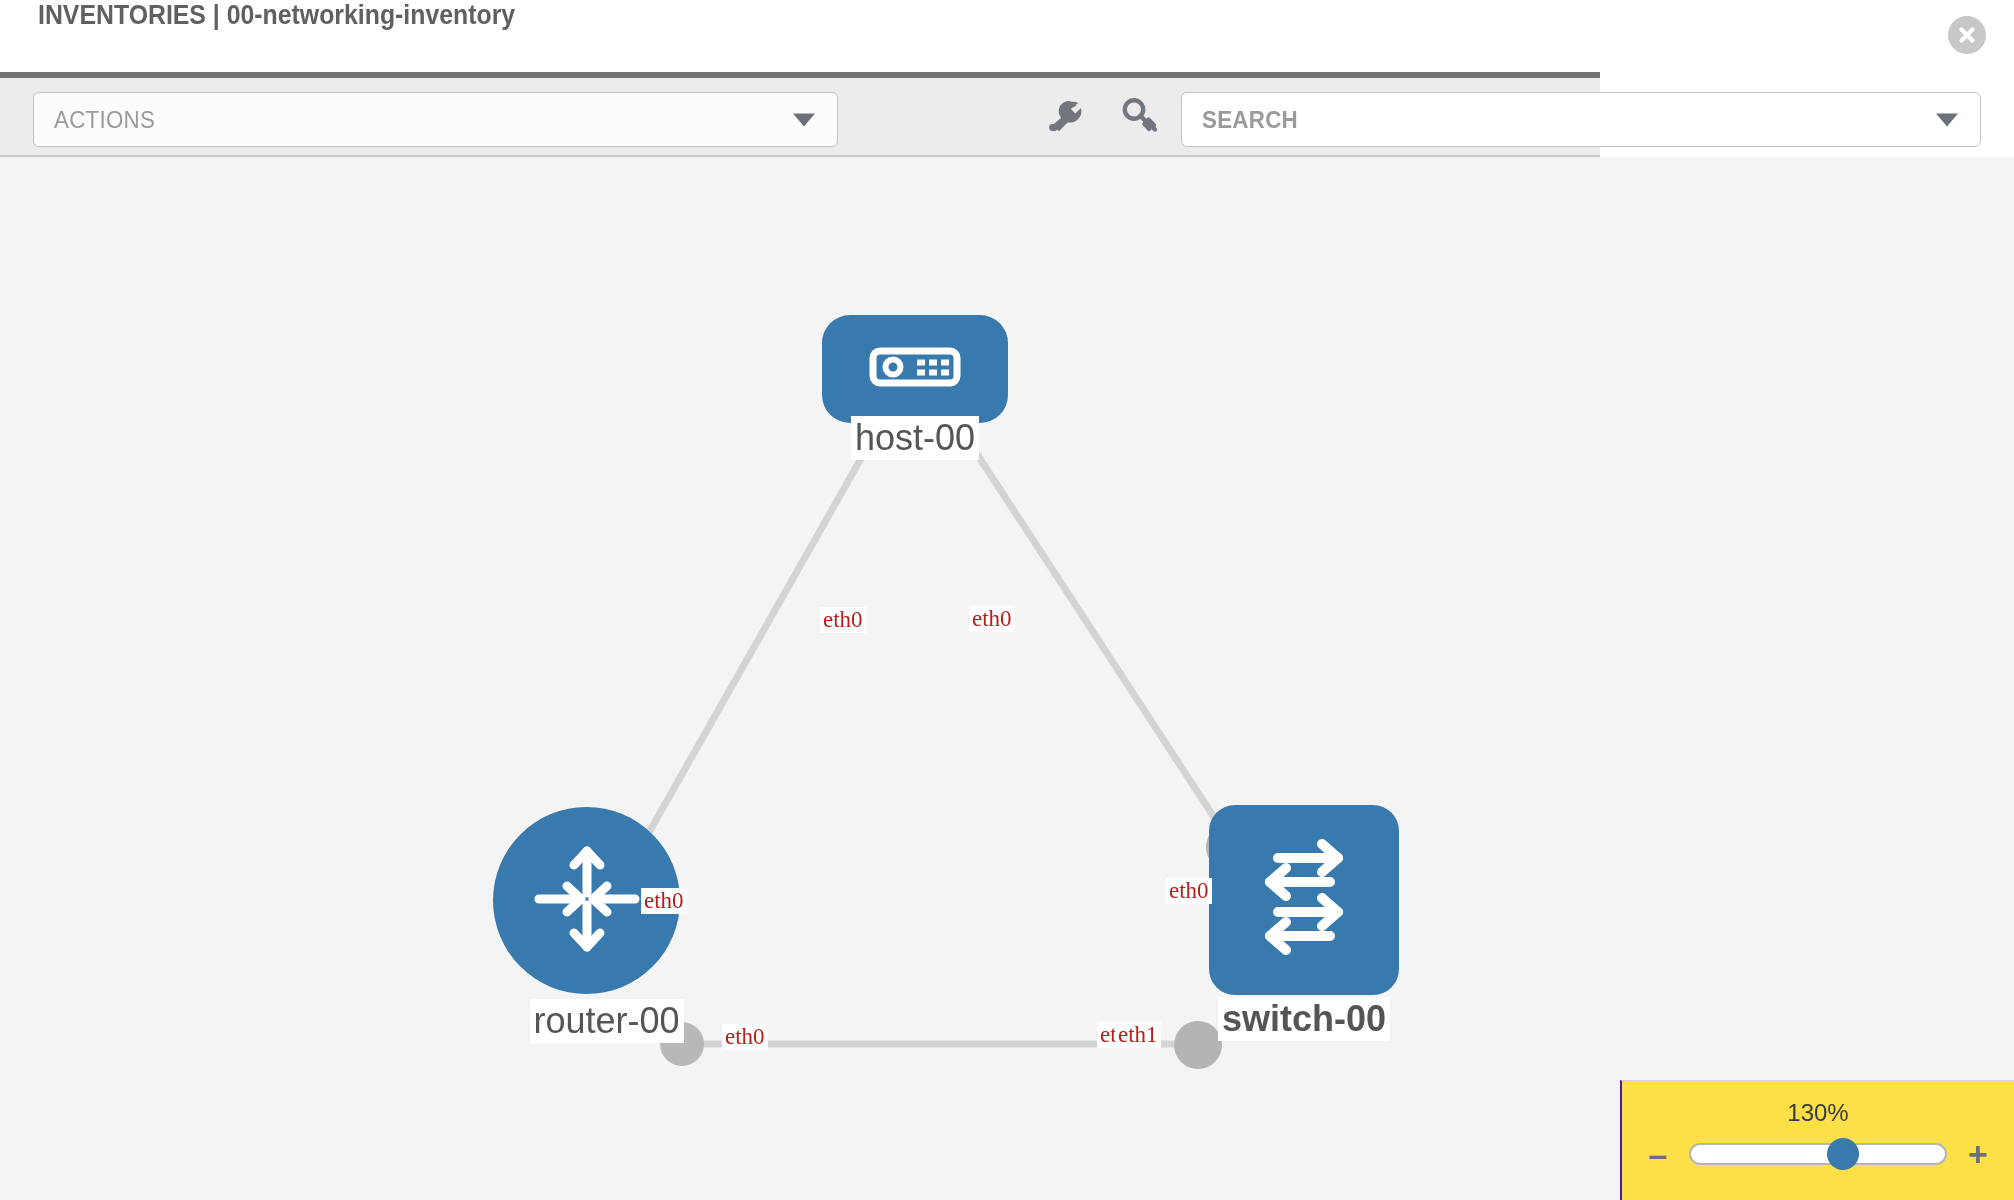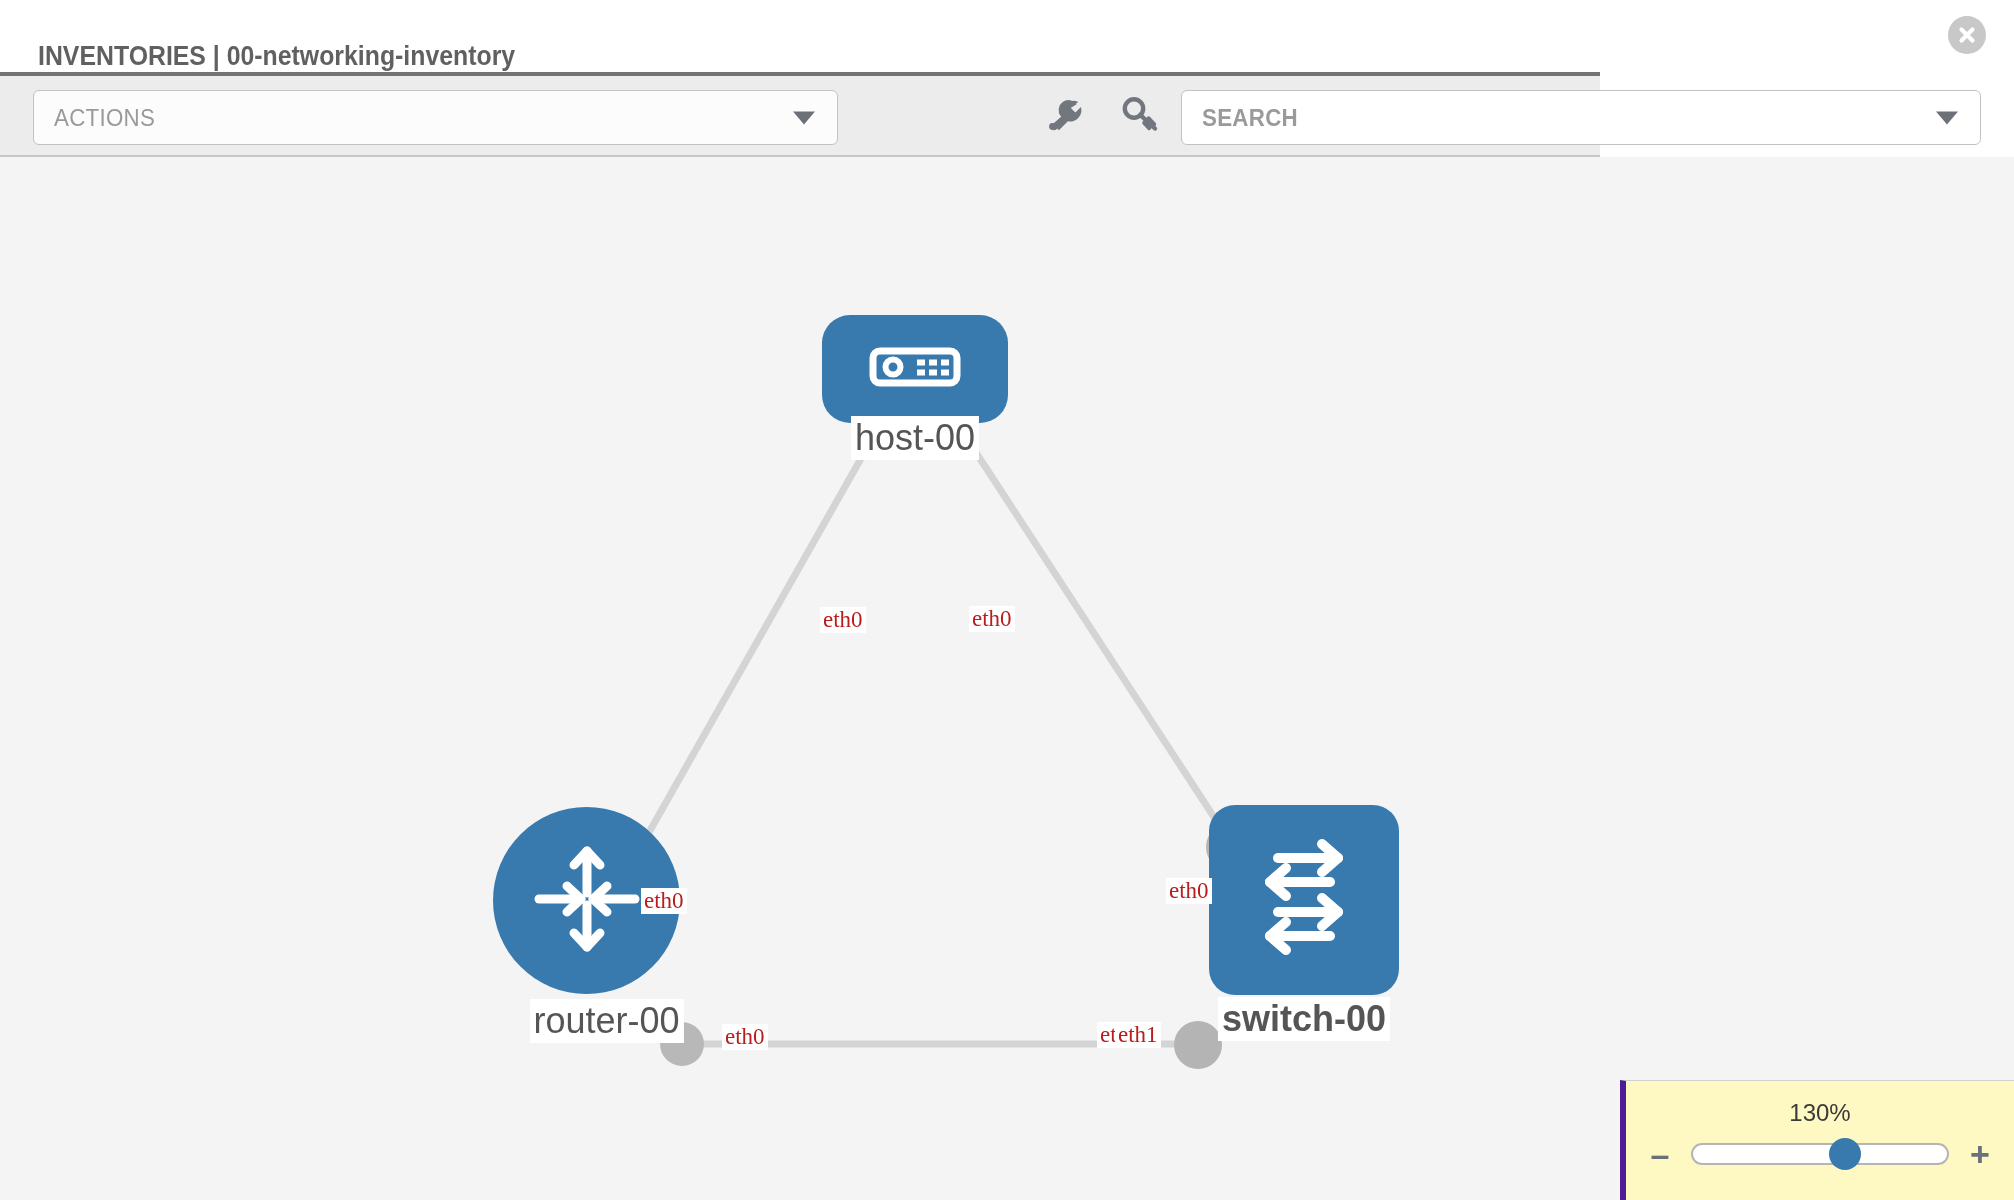--- a/index.html
+++ b/index.html
@@ -8,21 +8,21 @@
     font-family: "Liberation Sans", sans-serif;
     background: #ffffff;
     overflow: hidden;
   }
 
   
   .header {
     position: absolute; left: 0; top: 0;
     width: 2014px; height: 72px;
     background: #ffffff;
-    display: flex; align-items: flex-end;
+    display: flex; align-items: flex-start;
   }
   .page-title {
     margin-left: 38px;
     font-size: 27px;
     font-weight: bold;
     color: #606060;
     letter-spacing: 0px;
     white-space: nowrap;
     transform: scaleX(0.92);
     transform-origin: left center;
@@ -34,21 +34,21 @@
     cursor: pointer;
     display: flex; align-items: center; justify-content: center;
   }
   .close-btn svg { display: block; }
 
   
   .toolbar {
     position: absolute; left: 0; top: 72px;
     width: 1600px; height: 85px;
     background: #ececec;
-    border-top: 4px solid #737373;
+    border-top: 6px solid #737373;
     border-bottom: 2px solid #c6c6c6;
     display: flex; align-items: center;
   }
   .actions-select {
     position: absolute; left: 33px; top: 14px;
     width: 805px; height: 55px;
     background: #fcfcfc;
     border: 1px solid #c2c2c2;
     border-radius: 6px;
     display: flex; align-items: center;
@@ -151,23 +151,23 @@
   .el-router-up   { left: 641px;  top: 731px; }
   .el-switch-up   { left: 1166px; top: 721px; }
   .el-router-right{ left: 722px;  top: 867px; }
   .el-switch-left-a { left: 1097px; top: 865px; }
   .el-switch-left-b { left: 1115px; top: 865px; }
 
   
   .zoom-widget {
     position: absolute; right: 0; bottom: 0;
     width: 394px; height: 120px;
-    background: #fef9c3;
+    background: #fde047;
     border-top: 1px solid #d0d0d0;
-    border-left: 6px solid #4c1d95;
+    border-left: 2px solid #4c1d95;
   }
   .zoom-value {
     position: absolute; left: 0; right: 0; top: 18px;
     text-align: center;
     font-size: 24px;
     color: #3a3a3a;
   }
   .zoom-row {
     position: absolute; left: 0; right: 0; top: 56px;
     display: flex; align-items: center; justify-content: center;

